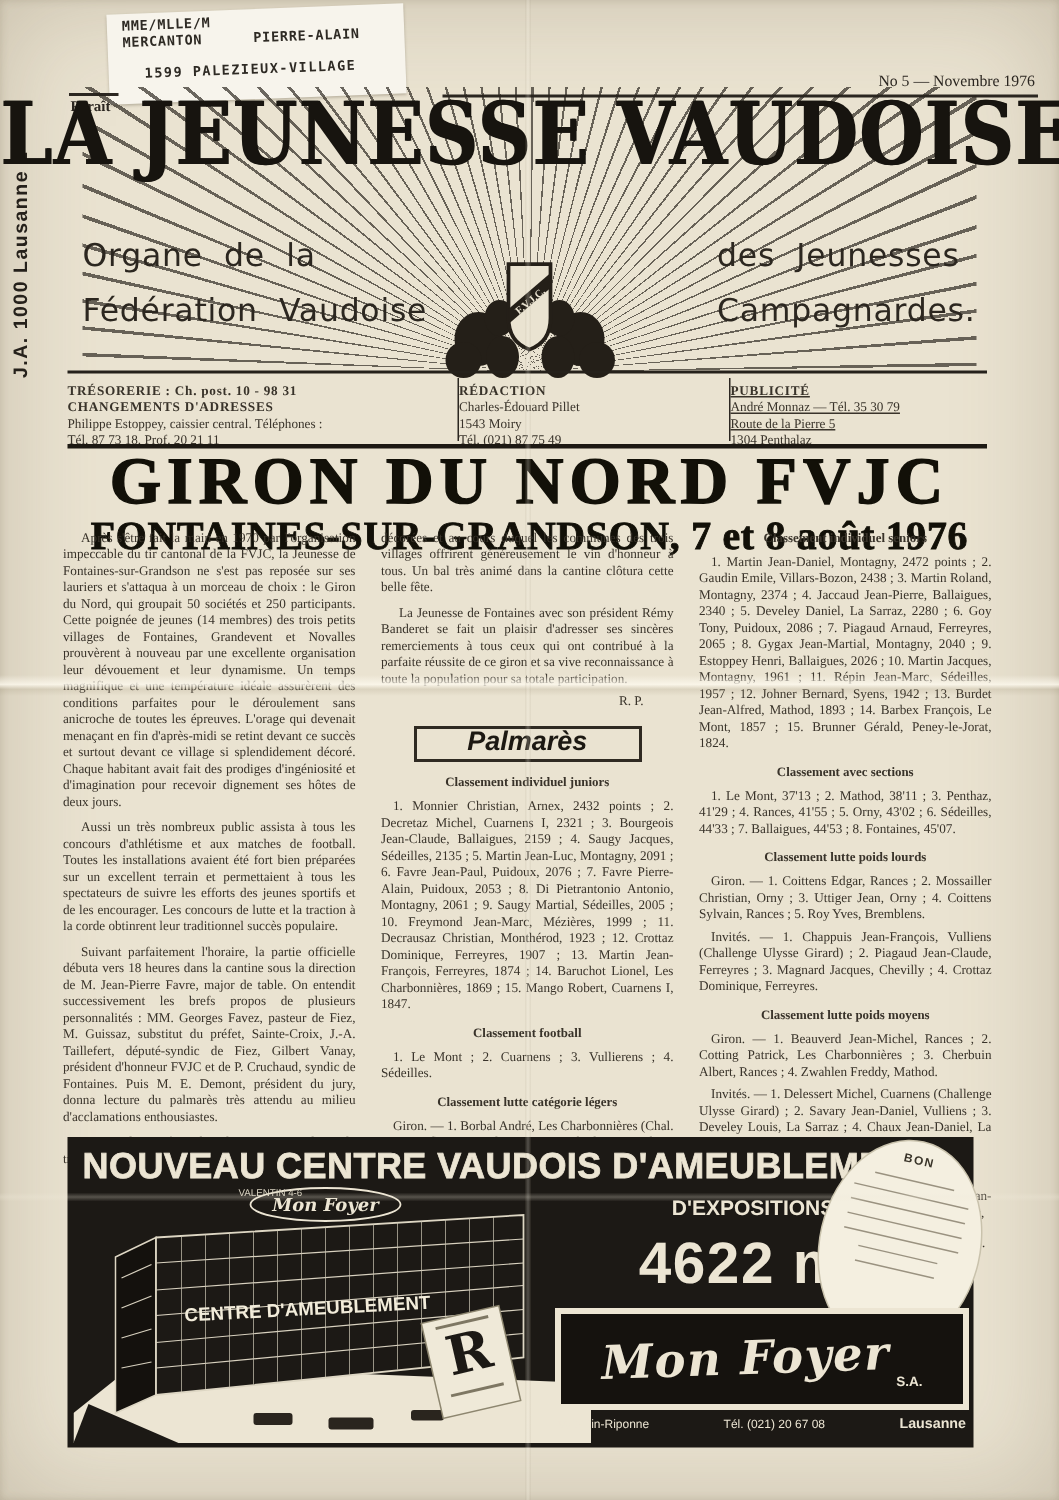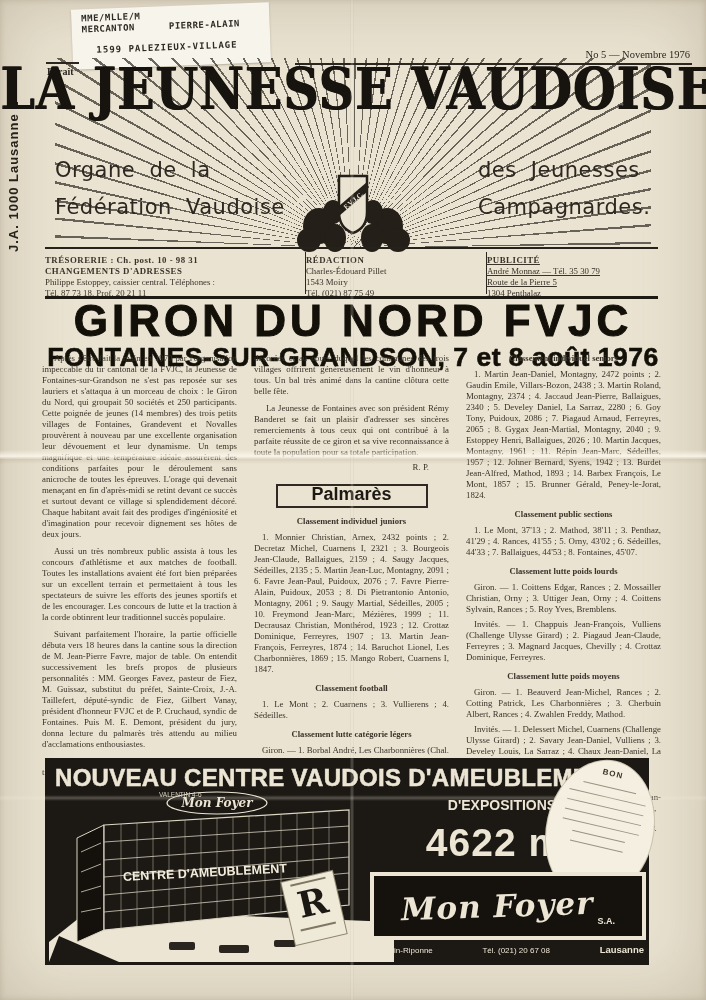--- a/index.html
+++ b/index.html
@@ -42,37 +42,37 @@
            font-size:7.8px;line-height:9.8px;text-align:center;color:#383329;}
   .infobar .col{box-sizing:border-box;padding-top:3px;}
   .infobar .c1{width:260px;}
   .infobar .c2{width:182px;border-left:1.5px solid #2b2620;border-right:1.5px solid #2b2620;}
   .infobar .c3{width:171px;text-decoration:underline;}
   .infobar .hd{font-weight:bold;letter-spacing:.5px;}
   .rule-thick{position:absolute;left:45px;top:296px;width:613px;height:2.5px;background:#1d1913;}
 
   
   .headline{position:absolute;left:35px;top:299px;width:636px;text-align:center;
-            font-family:Liberation Sans, sans-serif;color:#121008;}
+            font-family:Liberation Serif, serif;color:#121008;}
   .headline .h1{font-size:44px;font-weight:900;letter-spacing:4px;line-height:44px;
                 -webkit-text-stroke:1px #121008;}
   .headline .h2{font-size:26.5px;font-weight:900;letter-spacing:.5px;line-height:28px;
                 -webkit-text-stroke:.6px #121008;}
 
   
   .body-cols{position:absolute;left:42px;top:353px;width:620px;height:408px;display:flex;gap:17px;}
   .col{width:195px;font-size:8.8px;line-height:11px;text-align:justify;color:#39332a;}
   .col p{margin:0 0 6px;text-indent:12px;}
   .col p.noindent{text-indent:0;}
   .col p.list{text-indent:8px;margin-bottom:4px;}
   .sec-hd{font-weight:bold;text-align:center;font-size:8.6px;margin:8px 0 5px;text-indent:0 !important;}
   .sig{text-align:right;padding-right:20px;margin-top:-2px;}
   .palmares-box{width:148px;margin:11px auto 4px;border:2px solid #2f2a22;padding:3px 0 6px;
                 text-align:center;font-family:"Liberation Sans",sans-serif;
-                font-weight:bold;font-size:18px;color:#1c1812;}
+                font-style:italic;font-weight:bold;font-size:18px;color:#1c1812;}
   .suite{text-align:right;font-style:italic;margin-top:9px;padding-right:4px;}
 
   
   .ad{position:absolute;left:45px;top:758px;width:604px;height:207px;background:#1c1915;
       color:#ece5d3;font-family:"Liberation Sans",sans-serif;overflow:visible;}
   .ad .banner{padding:6px 0 0 10px;font-size:24px;font-weight:900;letter-spacing:.3px;
               -webkit-text-stroke:.5px #ece5d3;white-space:nowrap;}
   .ad .bldg{position:absolute;left:4px;top:32px;}
   .ad .floors{position:absolute;left:372px;top:40px;width:170px;text-align:center;font-weight:bold;}
   .ad .floors .f1{font-size:16.5px;line-height:17px;}
@@ -197,21 +197,21 @@
       <p class="list" data-interactable="false">1. Monnier Christian, Arnex, 2432 points ; 2. Decretaz Michel, Cuarnens I, 2321 ; 3. Bourgeois Jean-Claude, Ballaigues, 2159 ; 4. Saugy Jacques, Sédeilles, 2135 ; 5. Martin Jean-Luc, Montagny, 2091 ; 6. Favre Jean-Paul, Puidoux, 2076 ; 7. Favre Pierre-Alain, Puidoux, 2053 ; 8. Di Pietrantonio Antonio, Montagny, 2061 ; 9. Saugy Martial, Sédeilles, 2005 ; 10. Freymond Jean-Marc, Mézières, 1999 ; 11. Decrausaz Christian, Monthérod, 1923 ; 12. Crottaz Dominique, Ferreyres, 1907 ; 13. Martin Jean-François, Ferreyres, 1874 ; 14. Baruchot Lionel, Les Charbonnières, 1869 ; 15. Mango Robert, Cuarnens I, 1847.</p>
       <div class="sec-hd" data-interactable="false">Classement football</div>
       <p class="list" data-interactable="false">1. Le Mont ; 2. Cuarnens ; 3. Vullierens ; 4. Sédeilles.</p>
       <div class="sec-hd" data-interactable="false">Classement lutte catégorie légers</div>
       <p class="list" data-interactable="false">Giron. — 1. Borbal André, Les Charbonnières (Chal. U. Girard) ; 2. Rochat Yvan, Mathod ; 3. Widmer François, Mathod ; 4. Buvex Christian, Rances.</p>
       <p class="list" data-interactable="false">Invités. — 1. Thonney Alain, Vulliens ; 2. Favre Éric, Gollion ; 3. Savoy Patrick, Ferreyres ; 4. ex aequo Cossey Patrick, Bretigny ; Dutoit Daniel, Châtillens ; Ehrli Pierre, Villars-Bozon.</p>
     </div>
     <div class="col" data-interactable="false">
       <div class="sec-hd" style="margin-top:0" data-interactable="false">Classement individuel seniors</div>
       <p class="list" data-interactable="false">1. Martin Jean-Daniel, Montagny, 2472 points ; 2. Gaudin Emile, Villars-Bozon, 2438 ; 3. Martin Roland, Montagny, 2374 ; 4. Jaccaud Jean-Pierre, Ballaigues, 2340 ; 5. Develey Daniel, La Sarraz, 2280 ; 6. Goy Tony, Puidoux, 2086 ; 7. Piagaud Arnaud, Ferreyres, 2065 ; 8. Gygax Jean-Martial, Montagny, 2040 ; 9. Estoppey Henri, Ballaigues, 2026 ; 10. Martin Jacques, Montagny, 1961 ; 11. Répin Jean-Marc, Sédeilles, 1957 ; 12. Johner Bernard, Syens, 1942 ; 13. Burdet Jean-Alfred, Mathod, 1893 ; 14. Barbex François, Le Mont, 1857 ; 15. Brunner Gérald, Peney-le-Jorat, 1824.</p>
-      <div class="sec-hd" data-interactable="false">Classement public sections</div>
+      <div class="sec-hd" data-interactable="false">Classement avec sections</div>
       <p class="list" data-interactable="false">1. Le Mont, 37'13 ; 2. Mathod, 38'11 ; 3. Penthaz, 41'29 ; 4. Rances, 41'55 ; 5. Orny, 43'02 ; 6. Sédeilles, 44'33 ; 7. Ballaigues, 44'53 ; 8. Fontaines, 45'07.</p>
       <div class="sec-hd" data-interactable="false">Classement lutte poids lourds</div>
       <p class="list" data-interactable="false">Giron. — 1. Coittens Edgar, Rances ; 2. Mossailler Christian, Orny ; 3. Uttiger Jean, Orny ; 4. Coittens Sylvain, Rances ; 5. Roy Yves, Bremblens.</p>
       <p class="list" data-interactable="false">Invités. — 1. Chappuis Jean-François, Vulliens (Challenge Ulysse Girard) ; 2. Piagaud Jean-Claude, Ferreyres ; 3. Magnard Jacques, Chevilly ; 4. Crottaz Dominique, Ferreyres.</p>
       <div class="sec-hd" data-interactable="false">Classement lutte poids moyens</div>
       <p class="list" data-interactable="false">Giron. — 1. Beauverd Jean-Michel, Rances ; 2. Cotting Patrick, Les Charbonnières ; 3. Cherbuin Albert, Rances ; 4. Zwahlen Freddy, Mathod.</p>
       <p class="list" data-interactable="false">Invités. — 1. Delessert Michel, Cuarnens (Challenge Ulysse Girard) ; 2. Savary Jean-Daniel, Vulliens ; 3. Develey Louis, La Sarraz ; 4. Chaux Jean-Daniel, La Chaux ; 5. Brout René, Peney-le-Jorat.</p>
       <div class="sec-hd" data-interactable="false">Cross seniors</div>
       <p class="list" data-interactable="false">1. Dériaz François, Bavois, 11'09'' ; 2. Capt Jean-Pierre, Le Mont, 11'20'' ; 3. Beauverd Freddy, Rances,</p>
       <div class="suite" data-interactable="false">Suite en page 3.</div>

